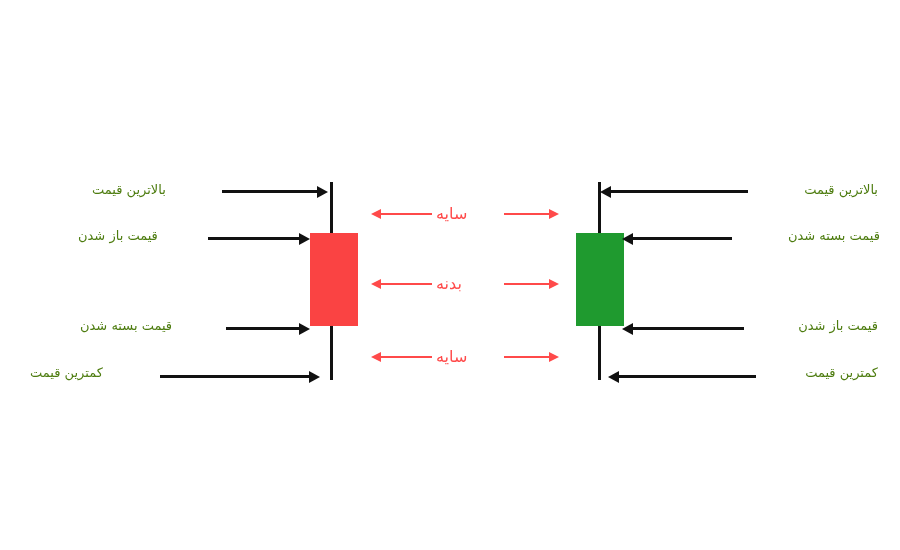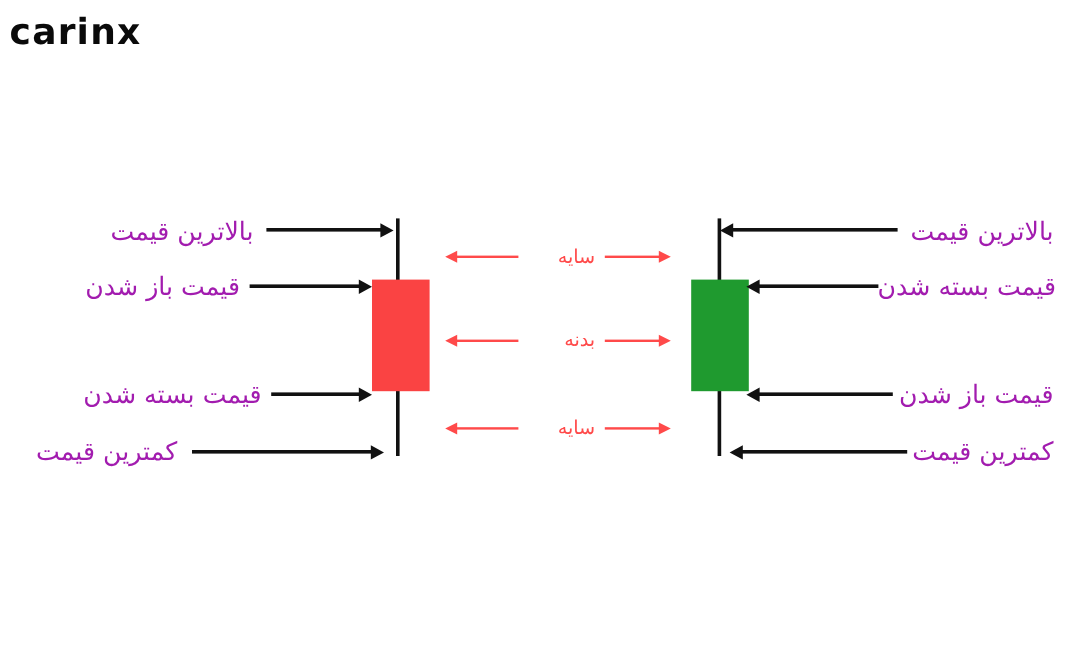--- a/index.html
+++ b/index.html
@@ -94,41 +94,38 @@
     left: -9px;
     border-right: 10px solid #ff4a4a;
   }
 
   
   .label {
     position: absolute;
     direction: rtl;
     unicode-bidi: plaintext;
     font-family: "DejaVu Sans", "Liberation Sans", sans-serif;
-    font-size: 21px;
-    color: #a21caf;
+    font-size: 13px;
+    color: #4d7c0f;
     white-space: nowrap;
     line-height: 1;
   }
   .label.left-side  { text-align: left; }
   .label.right-side { text-align: right; }
   .label.center-note {
     color: #ff4a4a;
     font-size: 16px;
-    text-align: right;
+    text-align: left;
   }
 </style>
 </head>
 <body>
 
 <div id="canvas">
 
-  <div id="brand-logo">
-    <div class="logo-text">carinx</div>
-  </div>
 
   <div class="candle-wick" style="left:330px; top:182px; height:198px;"></div>
   <div class="candle-body red" style="left:310px; top:233px; width:48px; height:93px;"></div>
 
   <div class="candle-wick" style="left:598px; top:182px; height:198px;"></div>
   <div class="candle-body green" style="left:576px; top:233px; width:48px; height:93px;"></div>
 
   <div class="label left-side" style="left:92px; top:183px; width:120px;">بالاترین قیمت</div>
   <div class="arrow black" style="left:222px; top:190px; width:96px;">
     <span class="shaft"></span>

